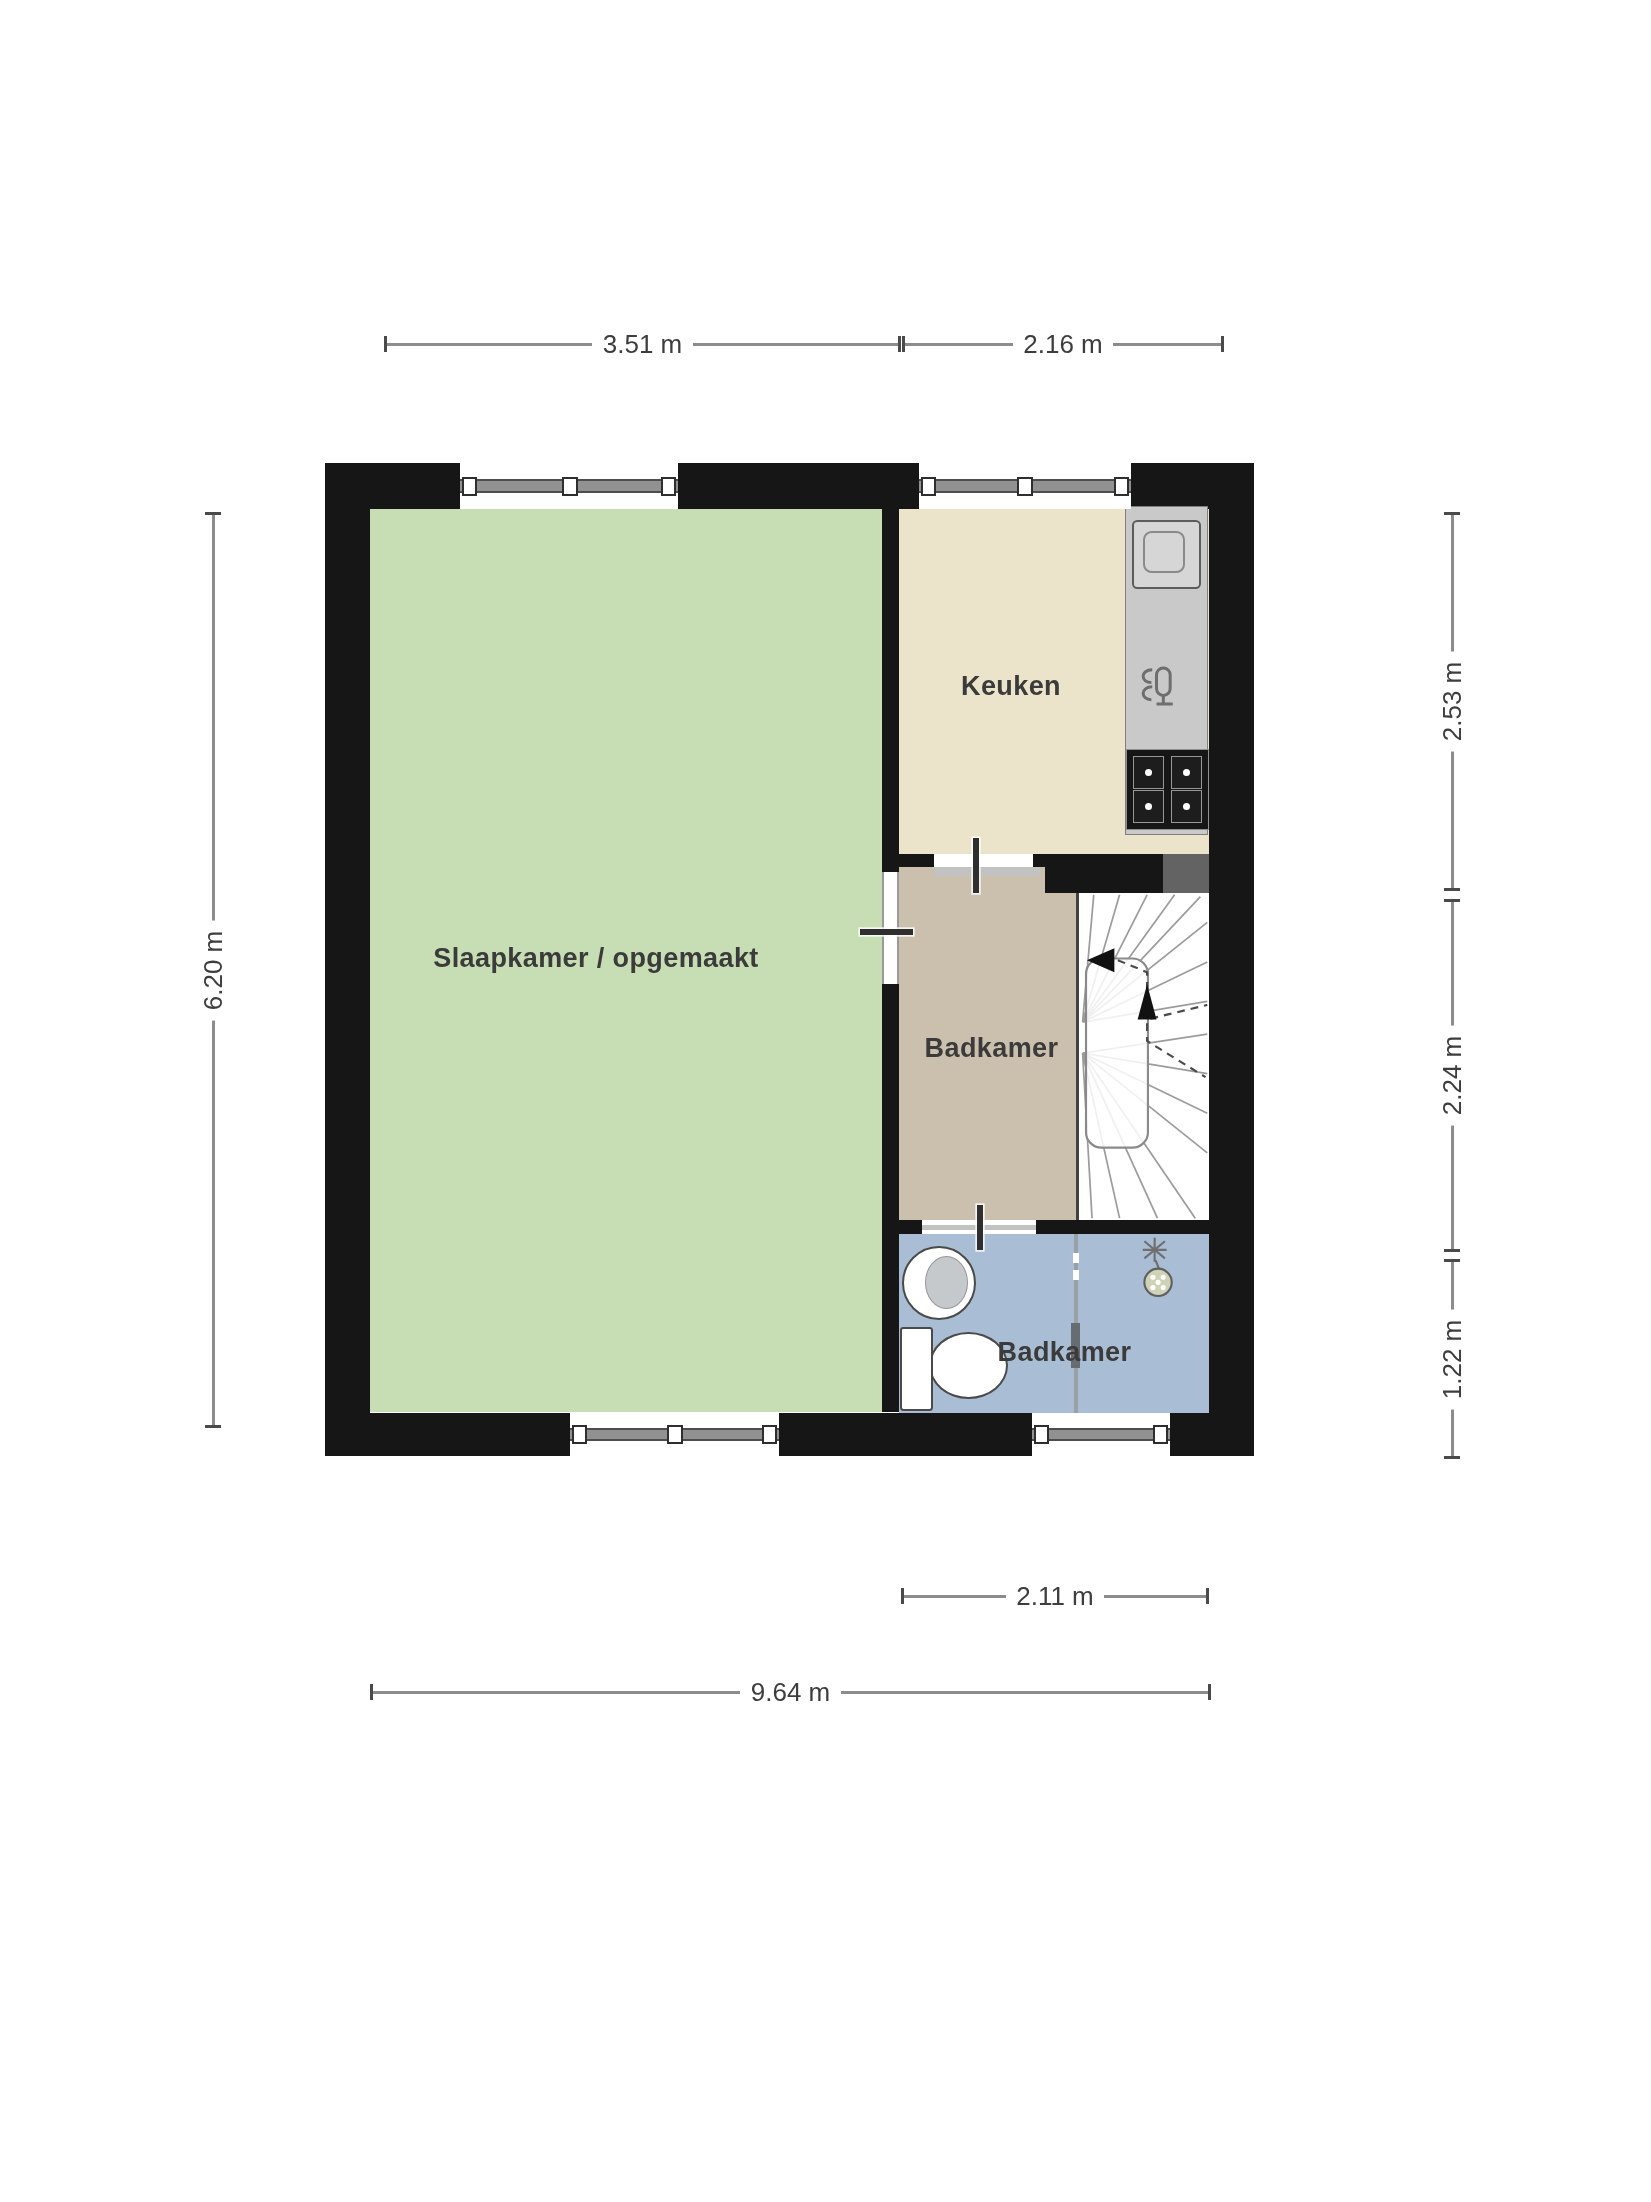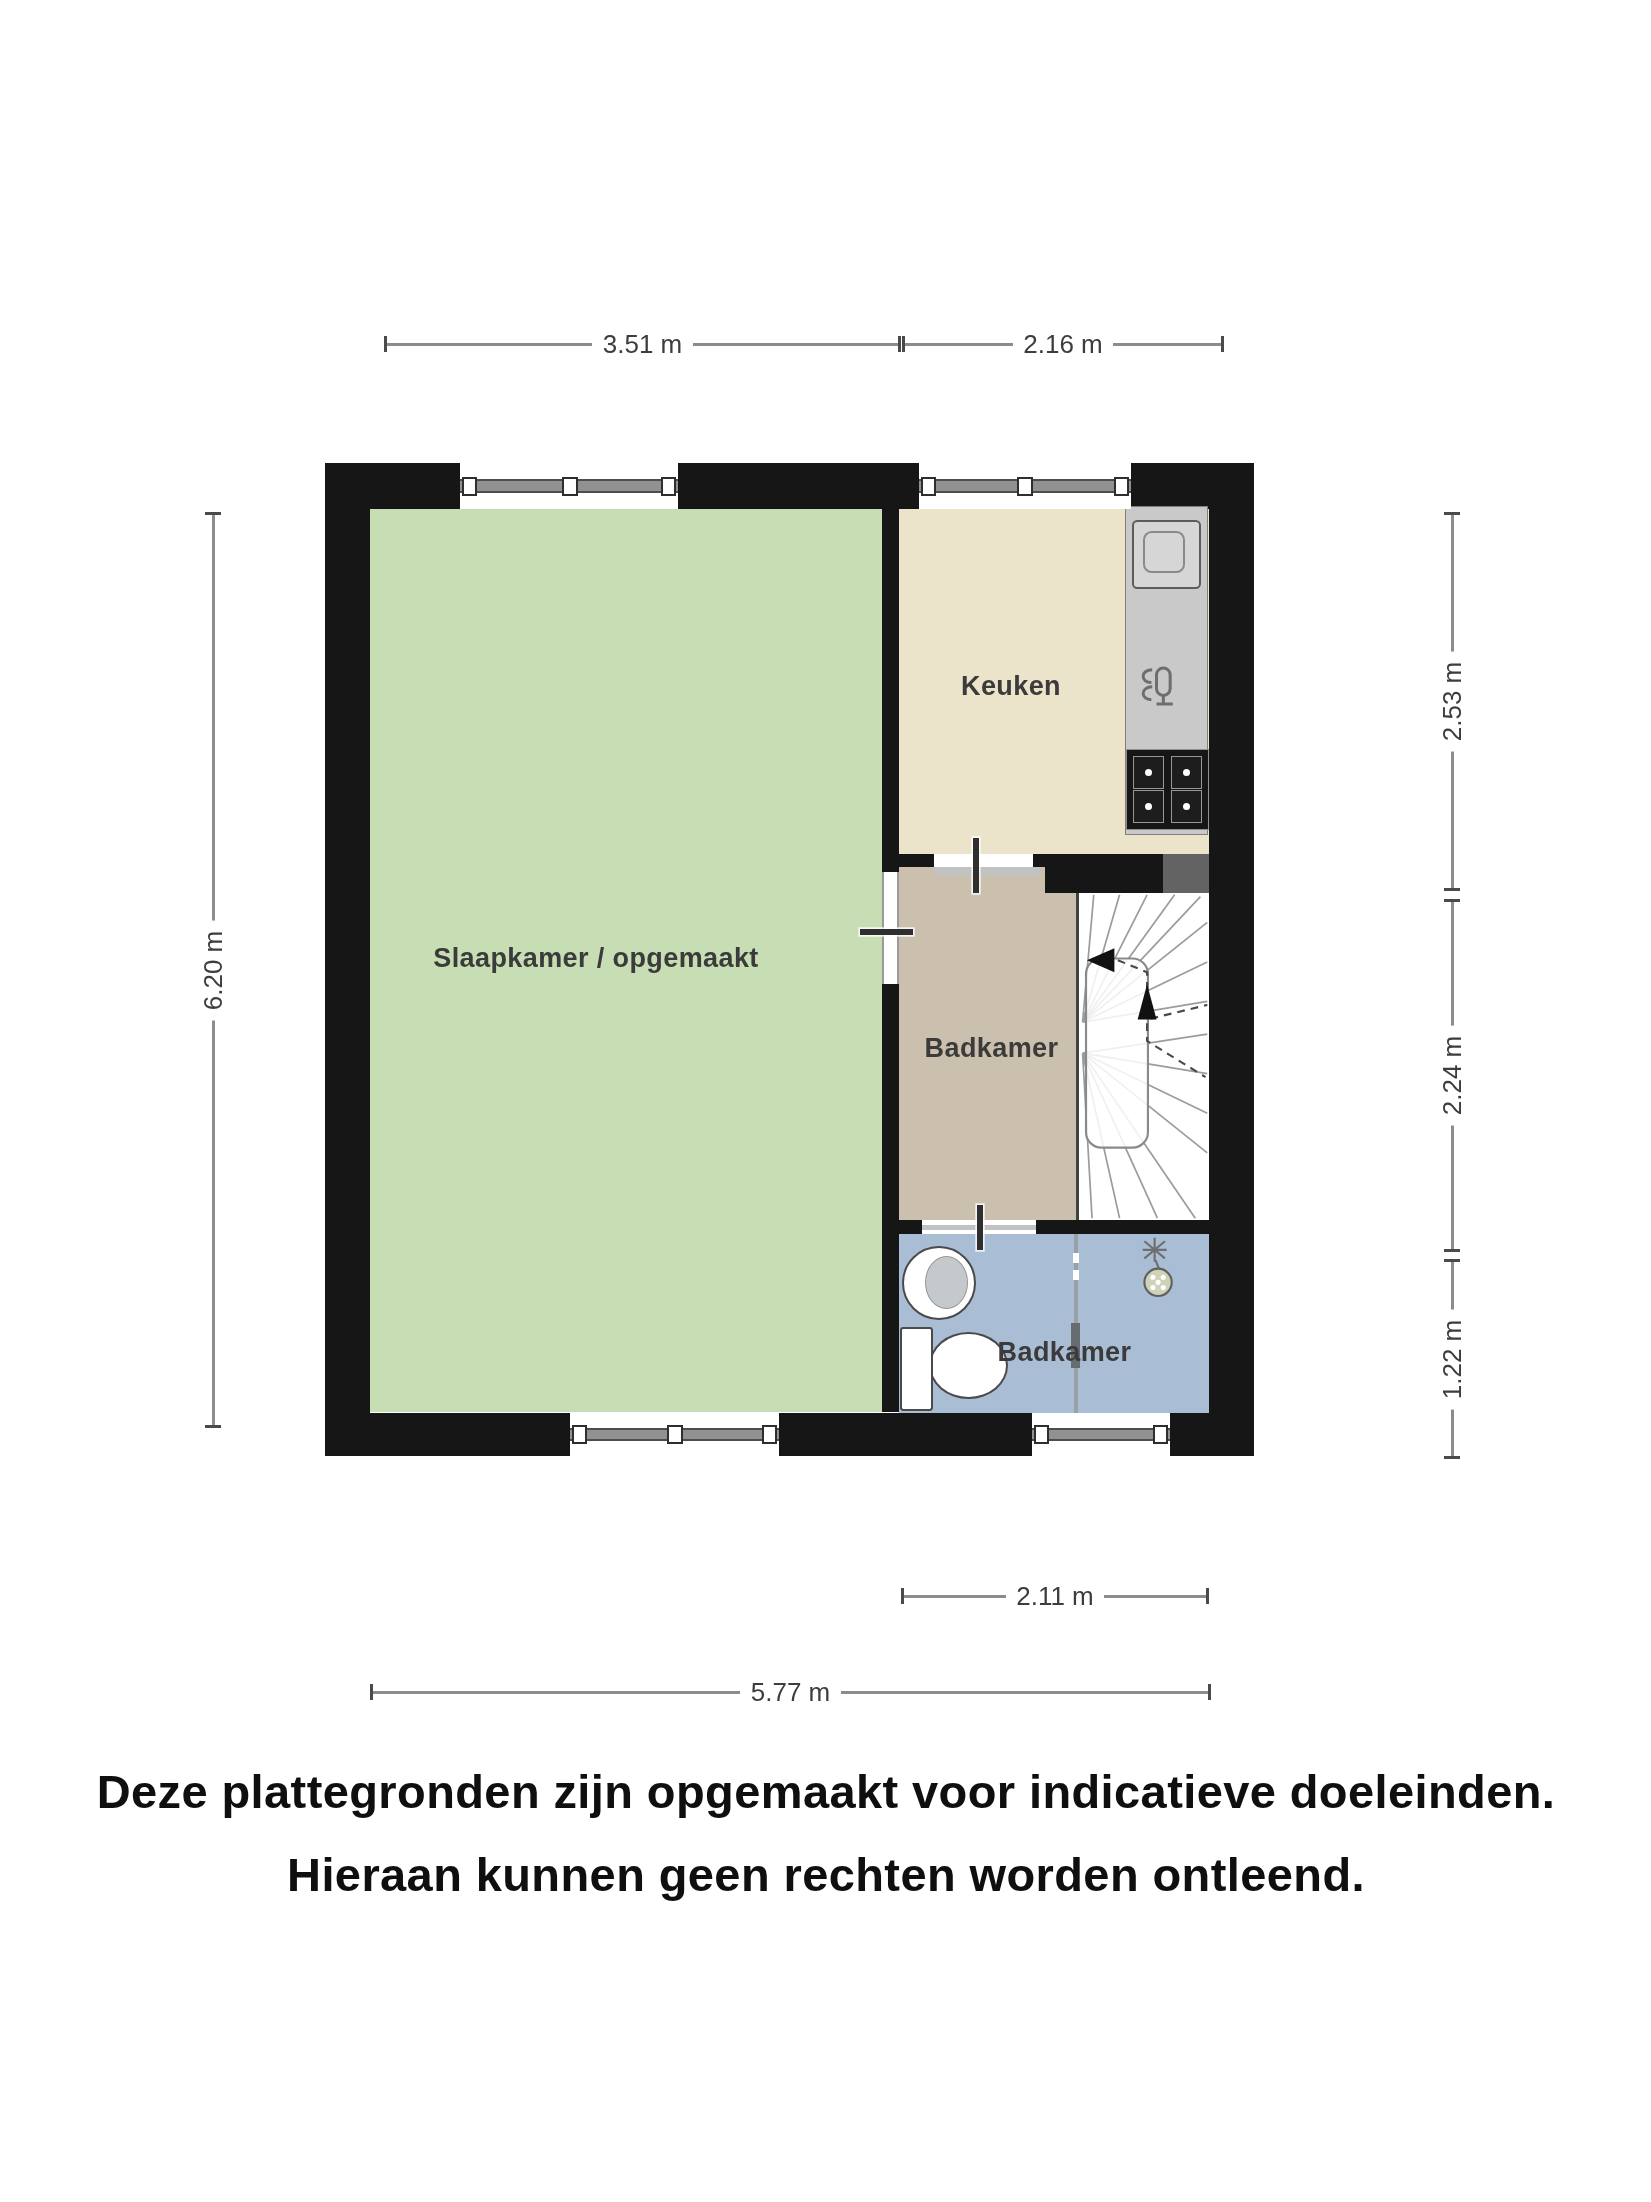--- a/index.html
+++ b/index.html
@@ -225,22 +225,18 @@
   <div class="abs dim dim-h" style="left:901px;top:1583px;width:308px;">
     <i class="dl"></i>
       <i class="tk t1"></i>
       <i class="tk t2"></i>
     <span class="dlabel">2.11 m</span>
   </div>
   <div class="abs dim dim-h" style="left:370px;top:1679px;width:841px;">
     <i class="dl"></i>
       <i class="tk t1"></i>
       <i class="tk t2"></i>
-    <span class="dlabel">5.77 m</span>
-  </div>
-
-  <div class="abs disclaimer">
-    <div>Deze plattegronden zijn opgemaakt voor indicatieve doeleinden.</div>
-    <div>Hieraan kunnen geen rechten worden ontleend.</div>
-  </div>
+    <span class="dlabel">9.64 m</span>
+  </div>
+
 
 </div>
 
 
 </body></html>

